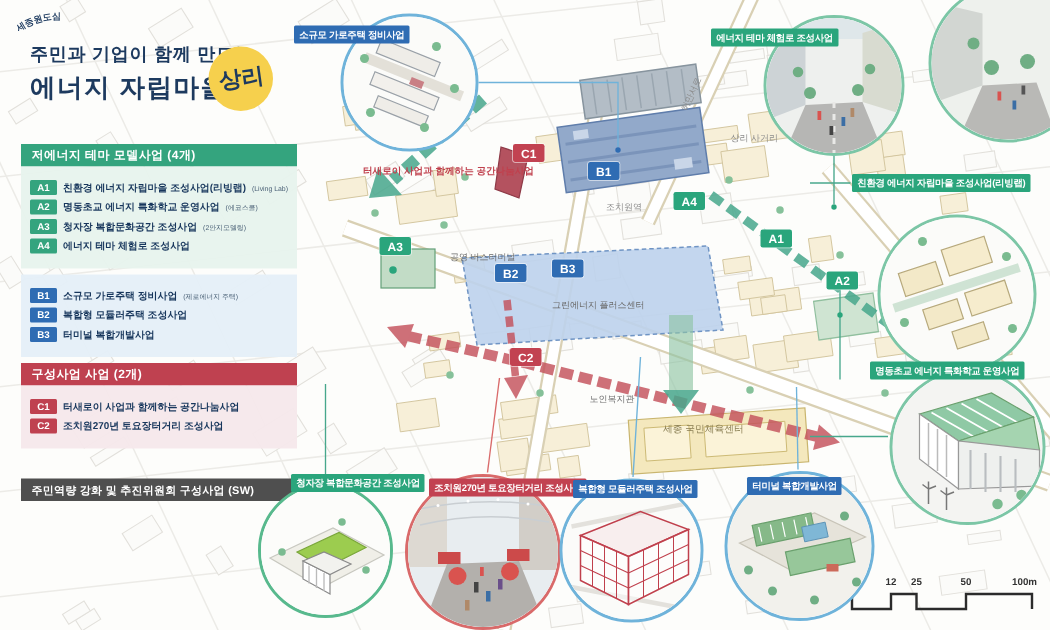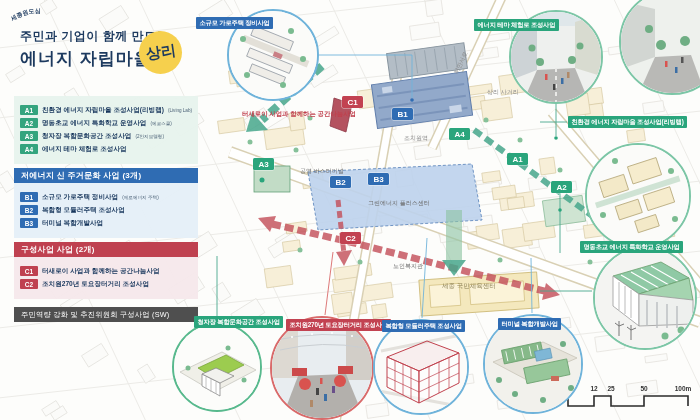--- a/index.html
+++ b/index.html
@@ -22,21 +22,21 @@
   .sec-body{padding:6px 4px 7px 6px;}
   .sec-body.g{background:rgba(231,243,237,.95);} .sec-body.b{background:rgba(229,239,248,.95);}
   .sec-body.r{background:rgba(246,232,235,.95);}
   .lrow{display:flex;align-items:center;gap:4px;margin:3px 0;white-space:nowrap;}
   .code{width:18px;min-width:18px;height:10px;border-radius:1px;color:#fff;font-size:6.5px;font-weight:bold;
         display:flex;align-items:center;justify-content:center;}
   .code.g{background:#34a47e;} .code.b{background:#2f6cb3;} .code.r{background:#bf4150;}
   .lrow .txt{font-size:6.6px;font-weight:bold;color:#17365c;}
   .lrow .note{font-size:4.6px;color:#4a6076;}
   .gapA{height:4px;} 
-  .swbar{margin-top:8px;height:15px;line-height:15px;background:#4f4f4f;color:#fff;font-weight:normal;
+  .swbar{margin-top:20px;height:15px;line-height:15px;background:#4f4f4f;color:#fff;font-weight:bold;
          font-size:7.3px;padding-left:7px;letter-spacing:.2px;}
   
   .mb{position:absolute;width:21px;height:12px;border-radius:1.5px;color:#fff;font-size:8px;font-weight:bold;
       display:flex;align-items:center;justify-content:center;z-index:5;box-shadow:0 0 0 .5px rgba(255,255,255,.7);}
   .mb.g{background:#2aa57c;} .mb.b{background:#2f6cb3;} .mb.r{background:#c24251;}
   
   .ml{position:absolute;font-size:6px;color:#8c8c8c;white-space:nowrap;z-index:4;}
   .ml.dark{color:#6b6b6b;} .ml.tan{color:#8a7f54;font-size:6.5px;}
   .ml.red{color:#c0404d;font-weight:bold;font-size:6.4px;}
   .ml.rot{transform:rotate(-65deg);transform-origin:left top;}
@@ -320,20 +320,21 @@
   <svg class="logo-arc" width="70" height="30" viewBox="0 0 70 30">
     <defs>
         <path id="arcp" d="M6,26 Q34,2 66,22" fill="none"></path>
       </defs>
     <text font-size="6" font-weight="bold" fill="#1d3a5f">
       <textPath href="#arcp" startOffset="8">세종원도심</textPath>
     </text>
   </svg>
 
   <div class="legend">
+    <div class="sec-head g">저에너지 테마 모델사업 (4개)</div>
     <div class="sec-body g">
       <div class="lrow">
         <span class="code g">A1</span>
         <span class="txt">친환경 에너지 자립마을 조성사업(리빙랩)</span>
         <span class="note">(Living Lab)</span>
       </div>
       <div class="lrow">
         <span class="code g">A2</span>
         <span class="txt">명동초교 에너지 특화학교 운영사업</span>
         <span class="note">(에코스쿨)</span>
@@ -342,21 +343,20 @@
         <span class="code g">A3</span>
         <span class="txt">청자장 복합문화공간 조성사업</span>
         <span class="note">(2안지모델링)</span>
       </div>
       <div class="lrow">
         <span class="code g">A4</span>
         <span class="txt">에너지 테마 체험로 조성사업</span>
       </div>
     </div>
     <div class="gapA"></div>
-    <div class="sec-head b">저에너지 신 주거문화 사업 (3개)</div>
     <div class="sec-body b">
       <div class="lrow">
         <span class="code b">B1</span>
         <span class="txt">소규모 가로주택 정비사업</span>
         <span class="note">(제로에너지 주택)</span>
       </div>
       <div class="lrow">
         <span class="code b">B2</span>
         <span class="txt">복합형 모듈러주택 조성사업</span>
       </div>

